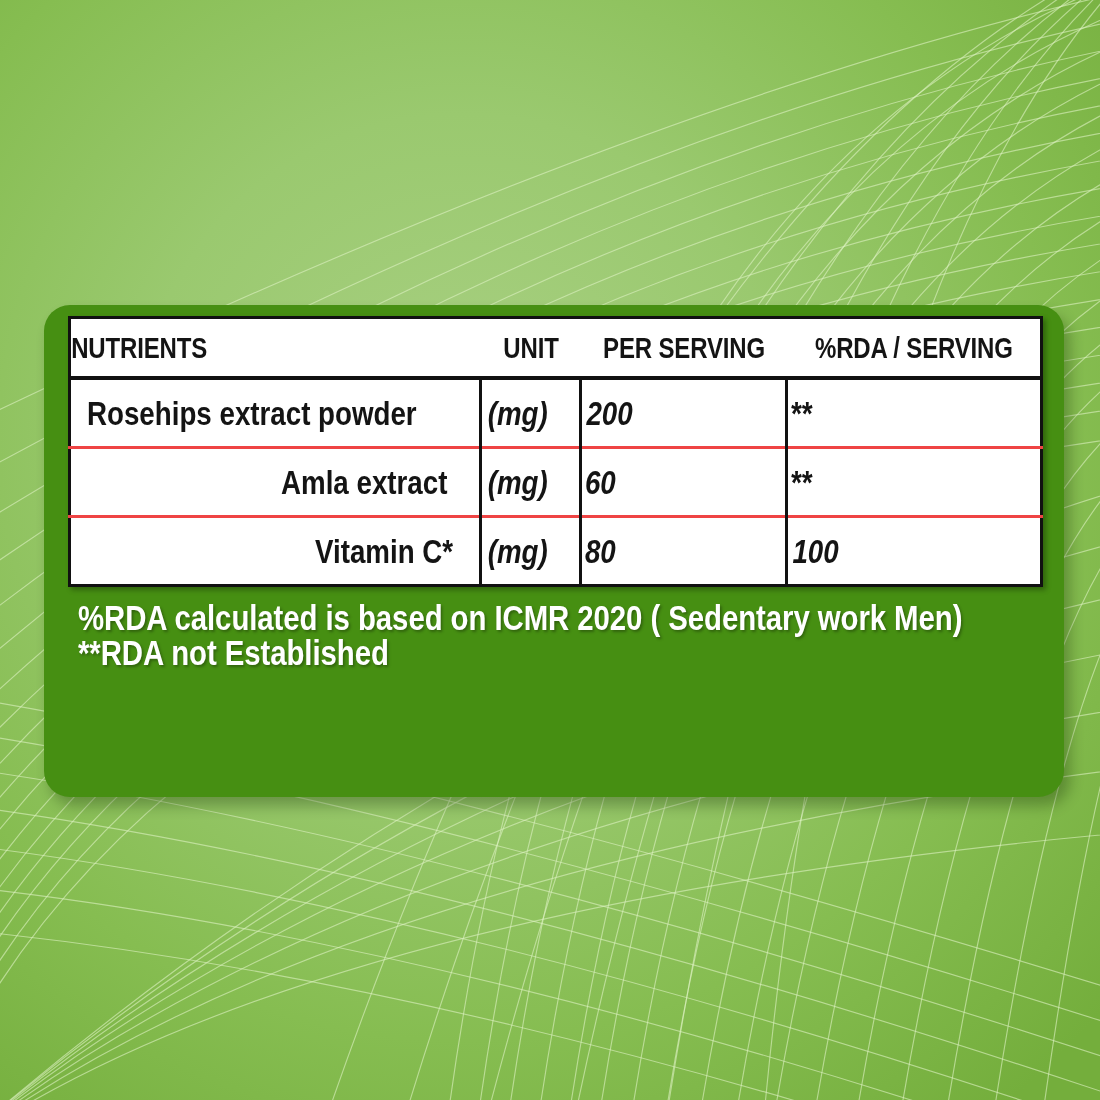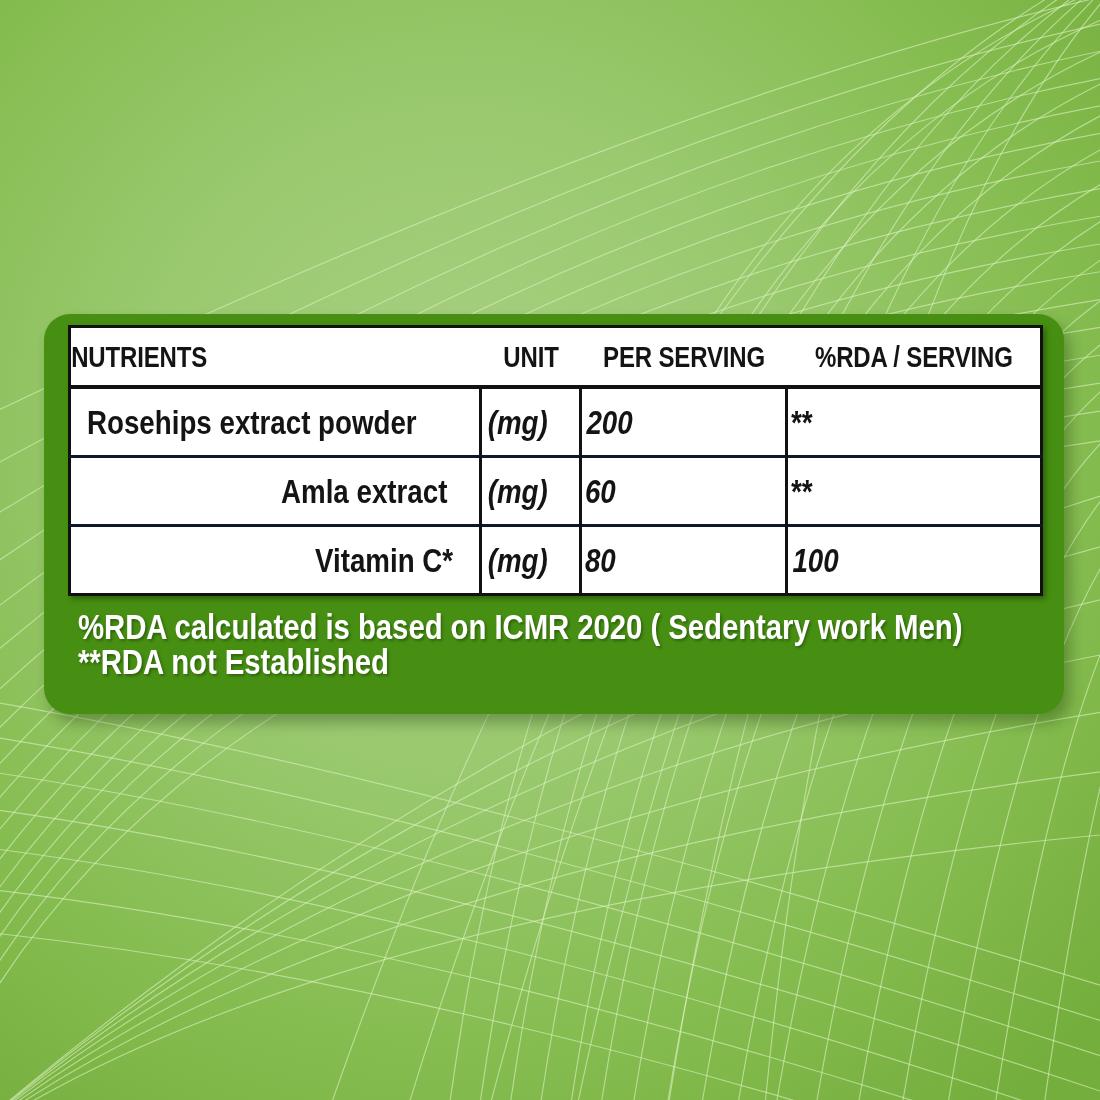--- a/index.html
+++ b/index.html
@@ -26,23 +26,23 @@
     position: absolute;
     inset: 0;
     width: 1100px;
     height: 1100px;
   }
 
   
   #label-card {
     position: absolute;
     left: 44px;
-    top: 314px;
+    top: 305px;
     width: 1020px;
-    height: 400px;
+    height: 492px;
     background: #468f12;
     border-radius: 26px;
     box-sizing: border-box;
     padding: 11px 24px 0 24px;
     box-shadow: 6px 9px 14px rgba(20, 50, 5, 0.33);
   }
 
   
   #nutrition-table {
     width: 972px;
@@ -77,21 +77,21 @@
     padding-left: 14px;
   }
   .hdr-row th.h-unit,
   .hdr-row th.h-per,
   .hdr-row th.h-rda {
     text-align: center;
   }
 
   .body-row td {
     height: 66px;
-    border-top: 3px solid #0f172a;
+    border-top: 3px solid #ef4444;
     border-right: 3px solid #111111;
     font-weight: 700;
     font-size: 33px;
     vertical-align: middle;
     line-height: 1;
     white-space: nowrap;
   }
   .body-row td:last-child { border-right: none; }
   .body-row:first-child td { border-top: none; }
 

